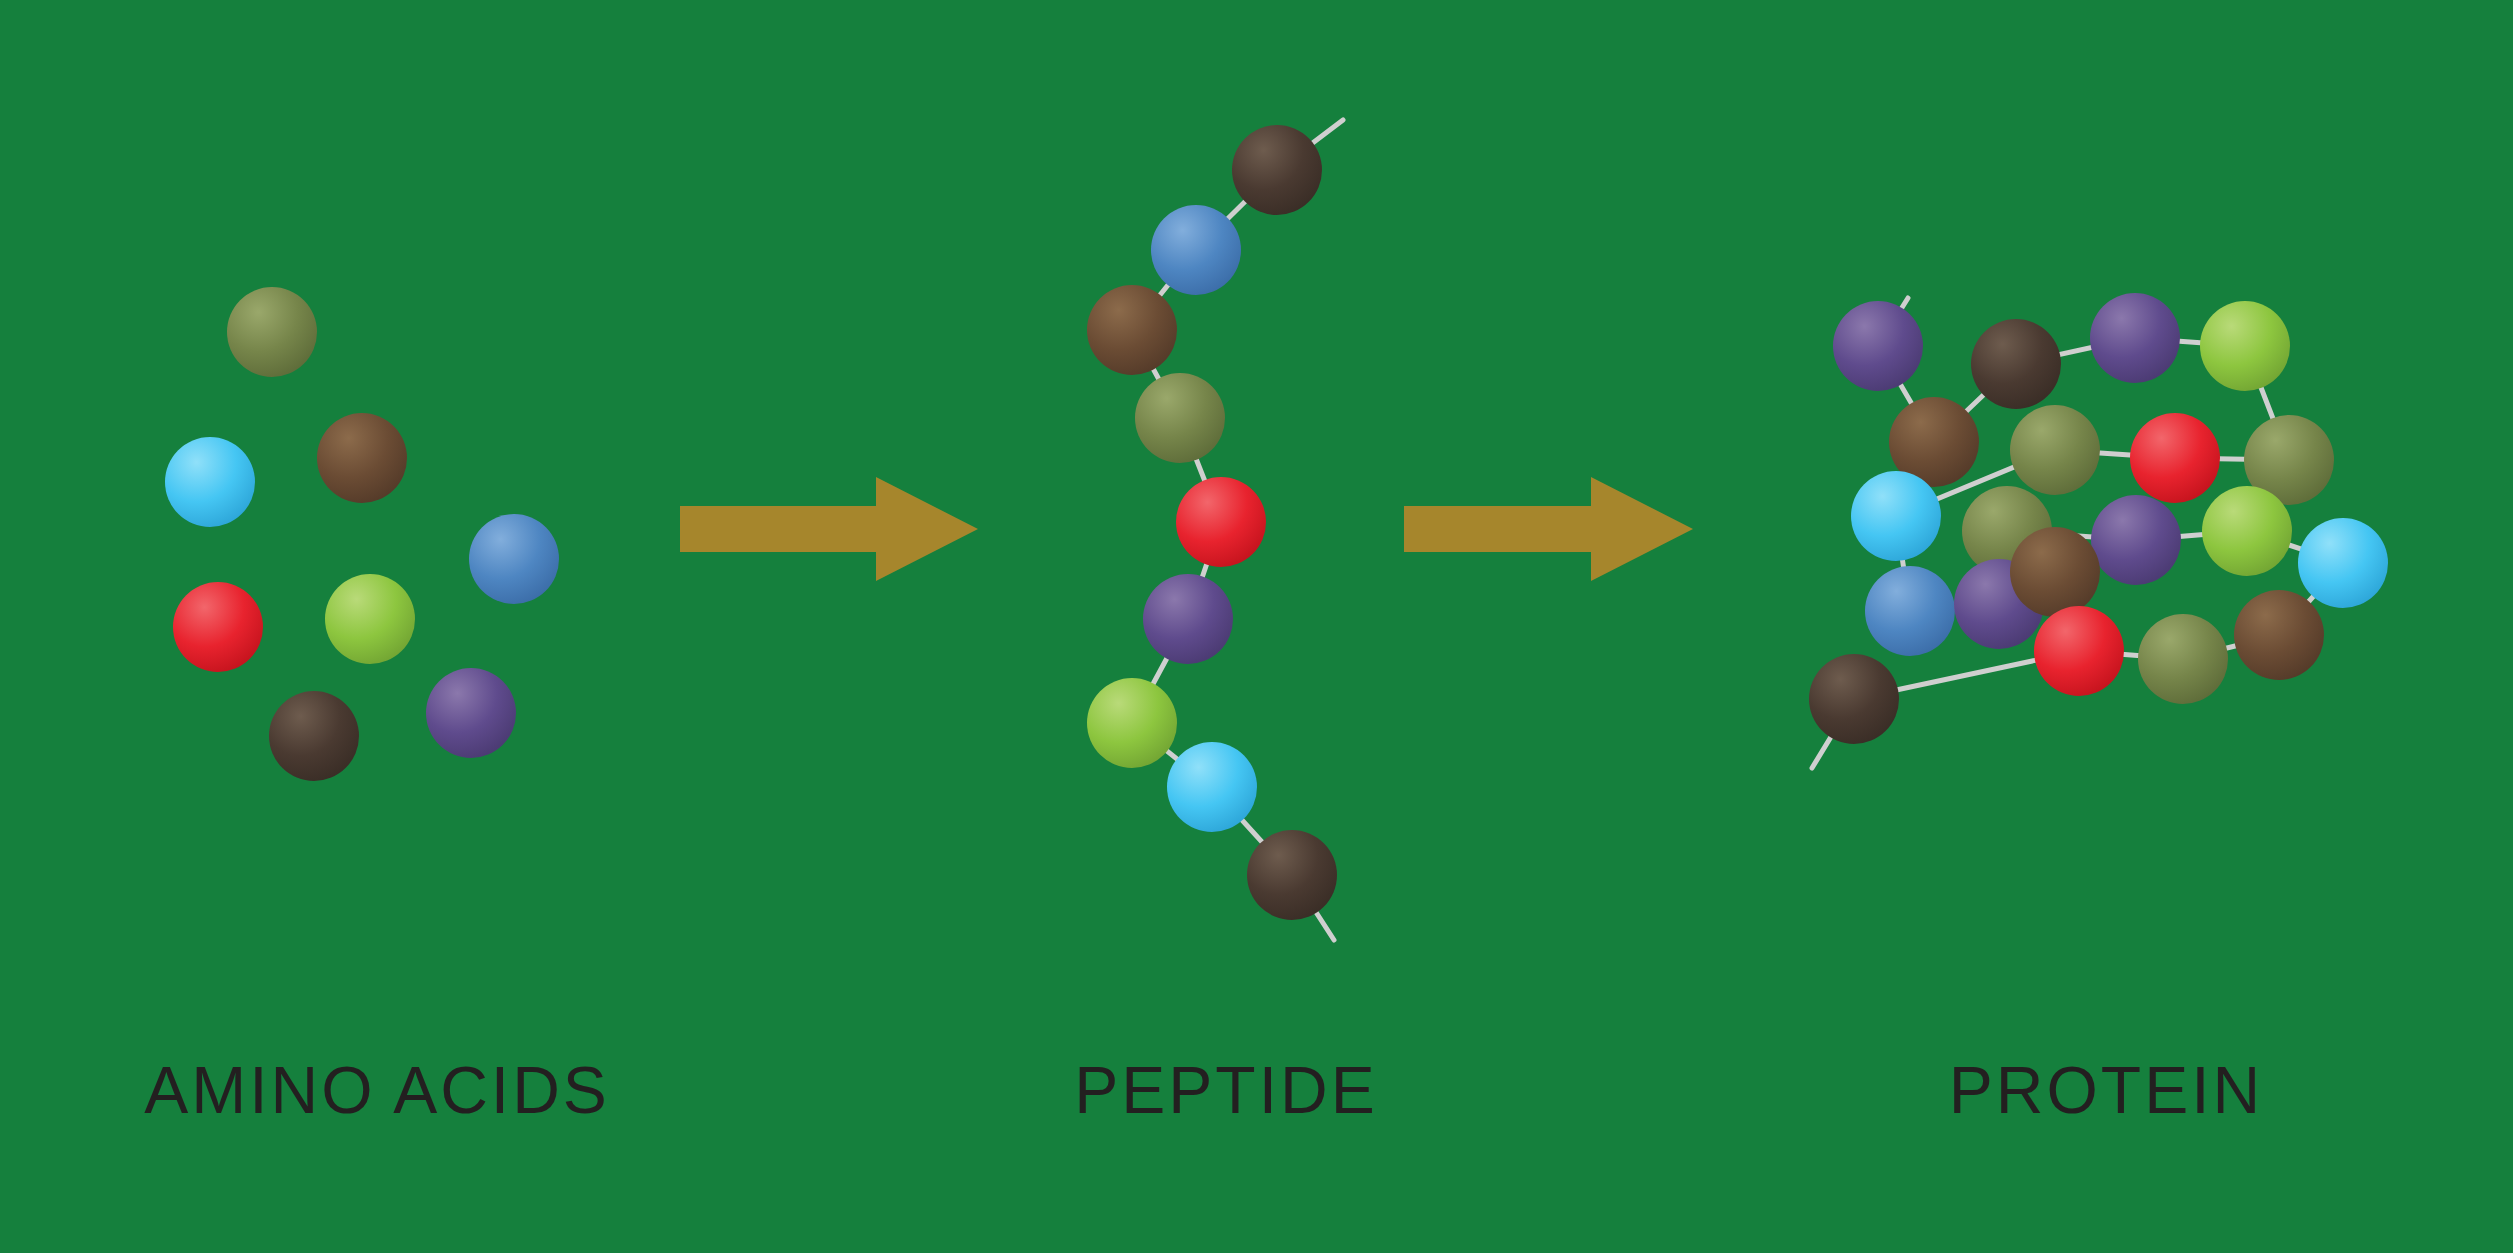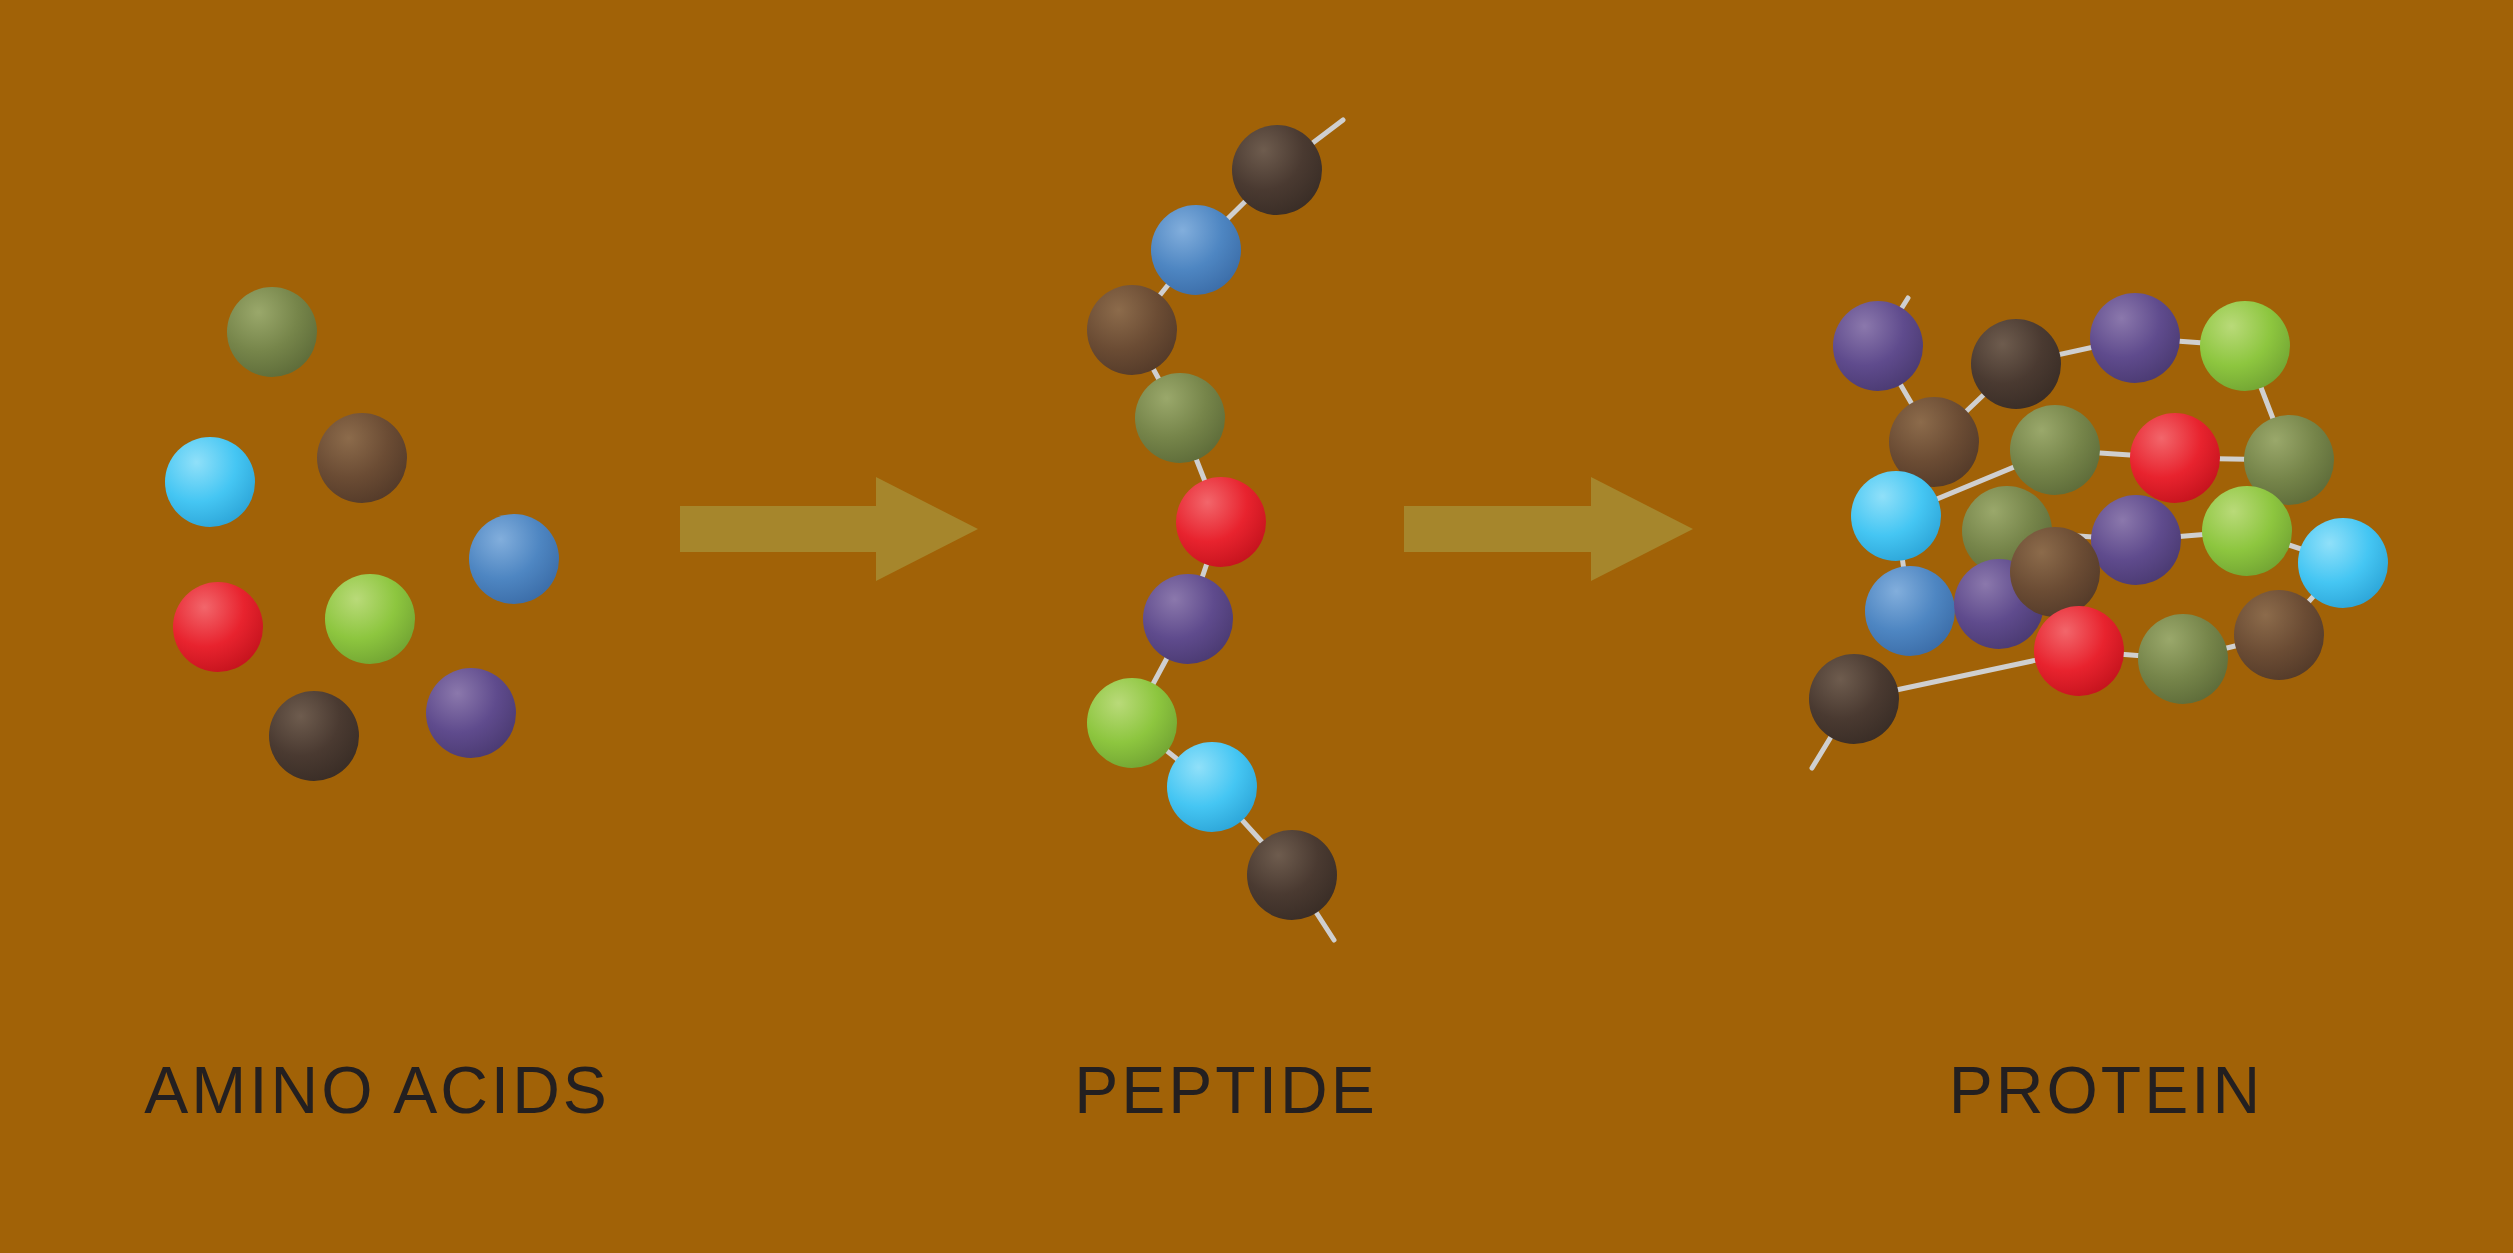--- a/index.html
+++ b/index.html
@@ -4,21 +4,21 @@
 <style>
   html, body {
     margin: 0;
     padding: 0;
     background: #ffffff;
   }
   .canvas {
     position: relative;
     width: 2513px;
     height: 1253px;
-    background: #a16207;
+    background: #15803d;
     overflow: hidden;
     font-family: "Liberation Sans", sans-serif;
   }
   .diagram-svg {
     position: absolute;
     left: 0;
     top: 0;
     width: 2513px;
     height: 1253px;
   }

